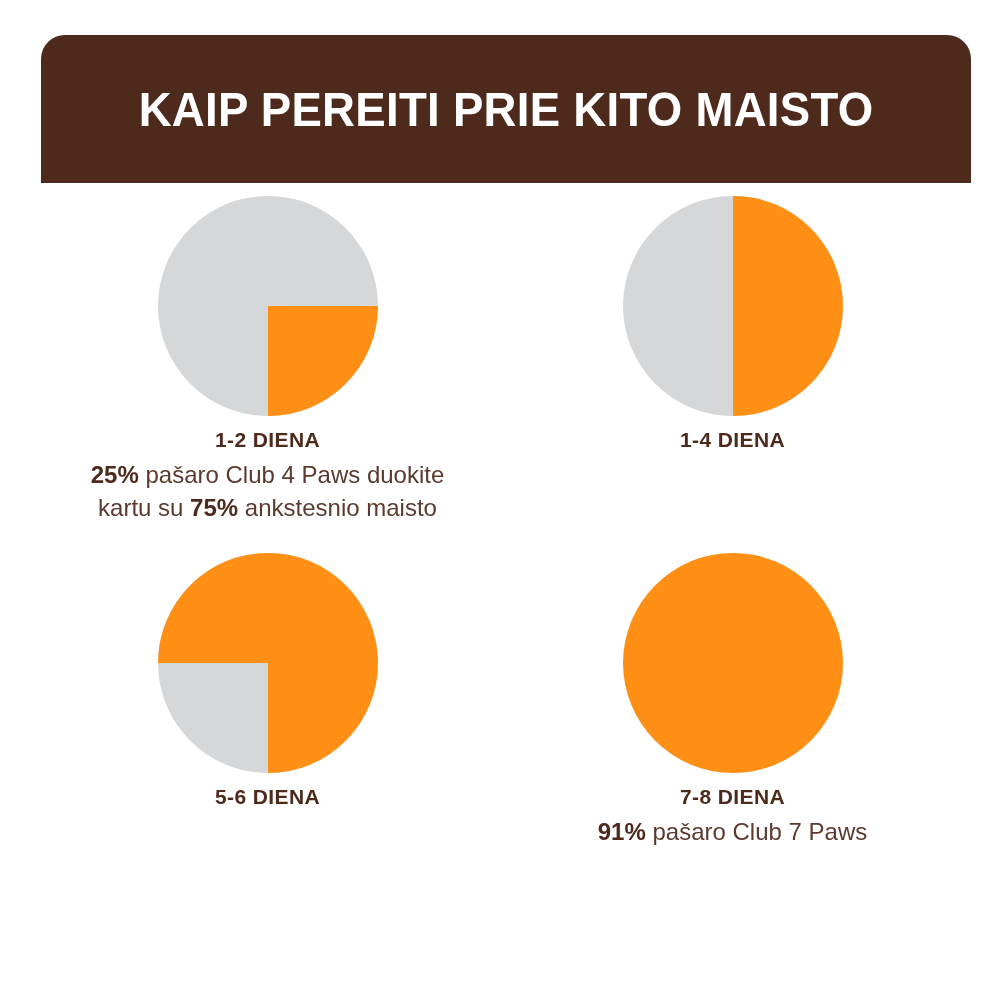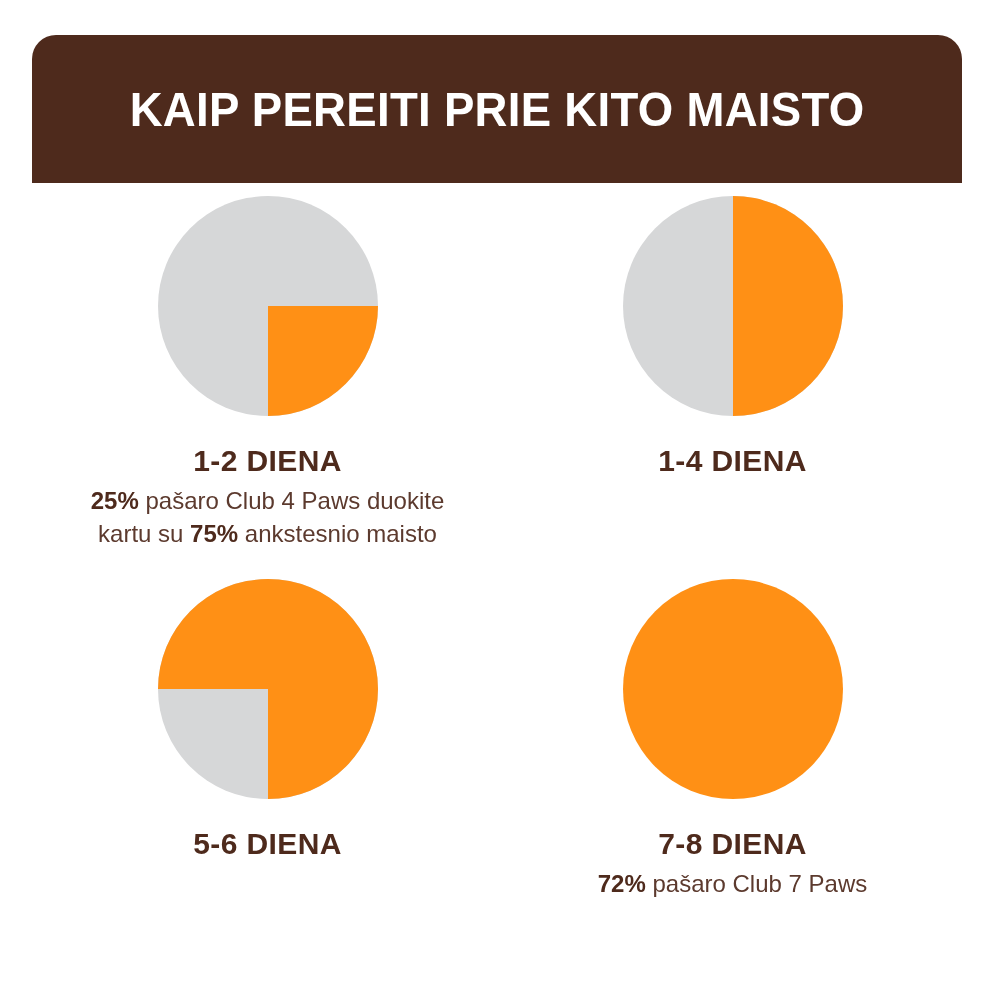--- a/index.html
+++ b/index.html
@@ -17,21 +17,21 @@
   .poster {
     position: relative;
     width: 1000px;
     height: 1000px;
     background: #ffffff;
   }
 
   
   .banner {
     position: absolute;
-    left: 32px;
+    left: 41px;
     top: 35px;
     width: 930px;
     height: 148px;
     background: #4e2a1c;
     border-radius: 24px 24px 0 0;
     display: flex;
     align-items: center;
     justify-content: center;
     box-sizing: border-box;
   }
@@ -73,23 +73,23 @@
     position: relative;
   }
   .pie {
     display: block;
     width: 220px;
     height: 220px;
   }
 
   
   .step-heading {
-    margin-top: 28px;
+    margin-top: 12px;
     color: #4e2a1c;
-    font-size: 30px;
+    font-size: 21px;
     font-weight: bold;
     letter-spacing: 0.4px;
     line-height: 1.1;
     text-align: center;
     white-space: nowrap;
   }
   .step-body {
     margin-top: 8px;
     color: #5c3a2e;
     font-size: 24px;
@@ -151,20 +151,20 @@
 
     <div class="step">
       <div class="pie-wrap">
         <svg class="pie" viewBox="0 0 200 200">
           <circle cx="100" cy="100" r="100" fill="#FF9015"></circle>
           <path d="" fill="none"></path>
         </svg>
       </div>
       <div class="step-heading">7-8 DIENA</div>
       <div class="step-body">
-        <b>72%</b><span> pašaro</span>
+        <b>91%</b><span> pašaro</span>
         <span>Club 7 Paws</span>
         
       </div>
     </div>
 
   </div>
 </div>
 
 </body></html>

